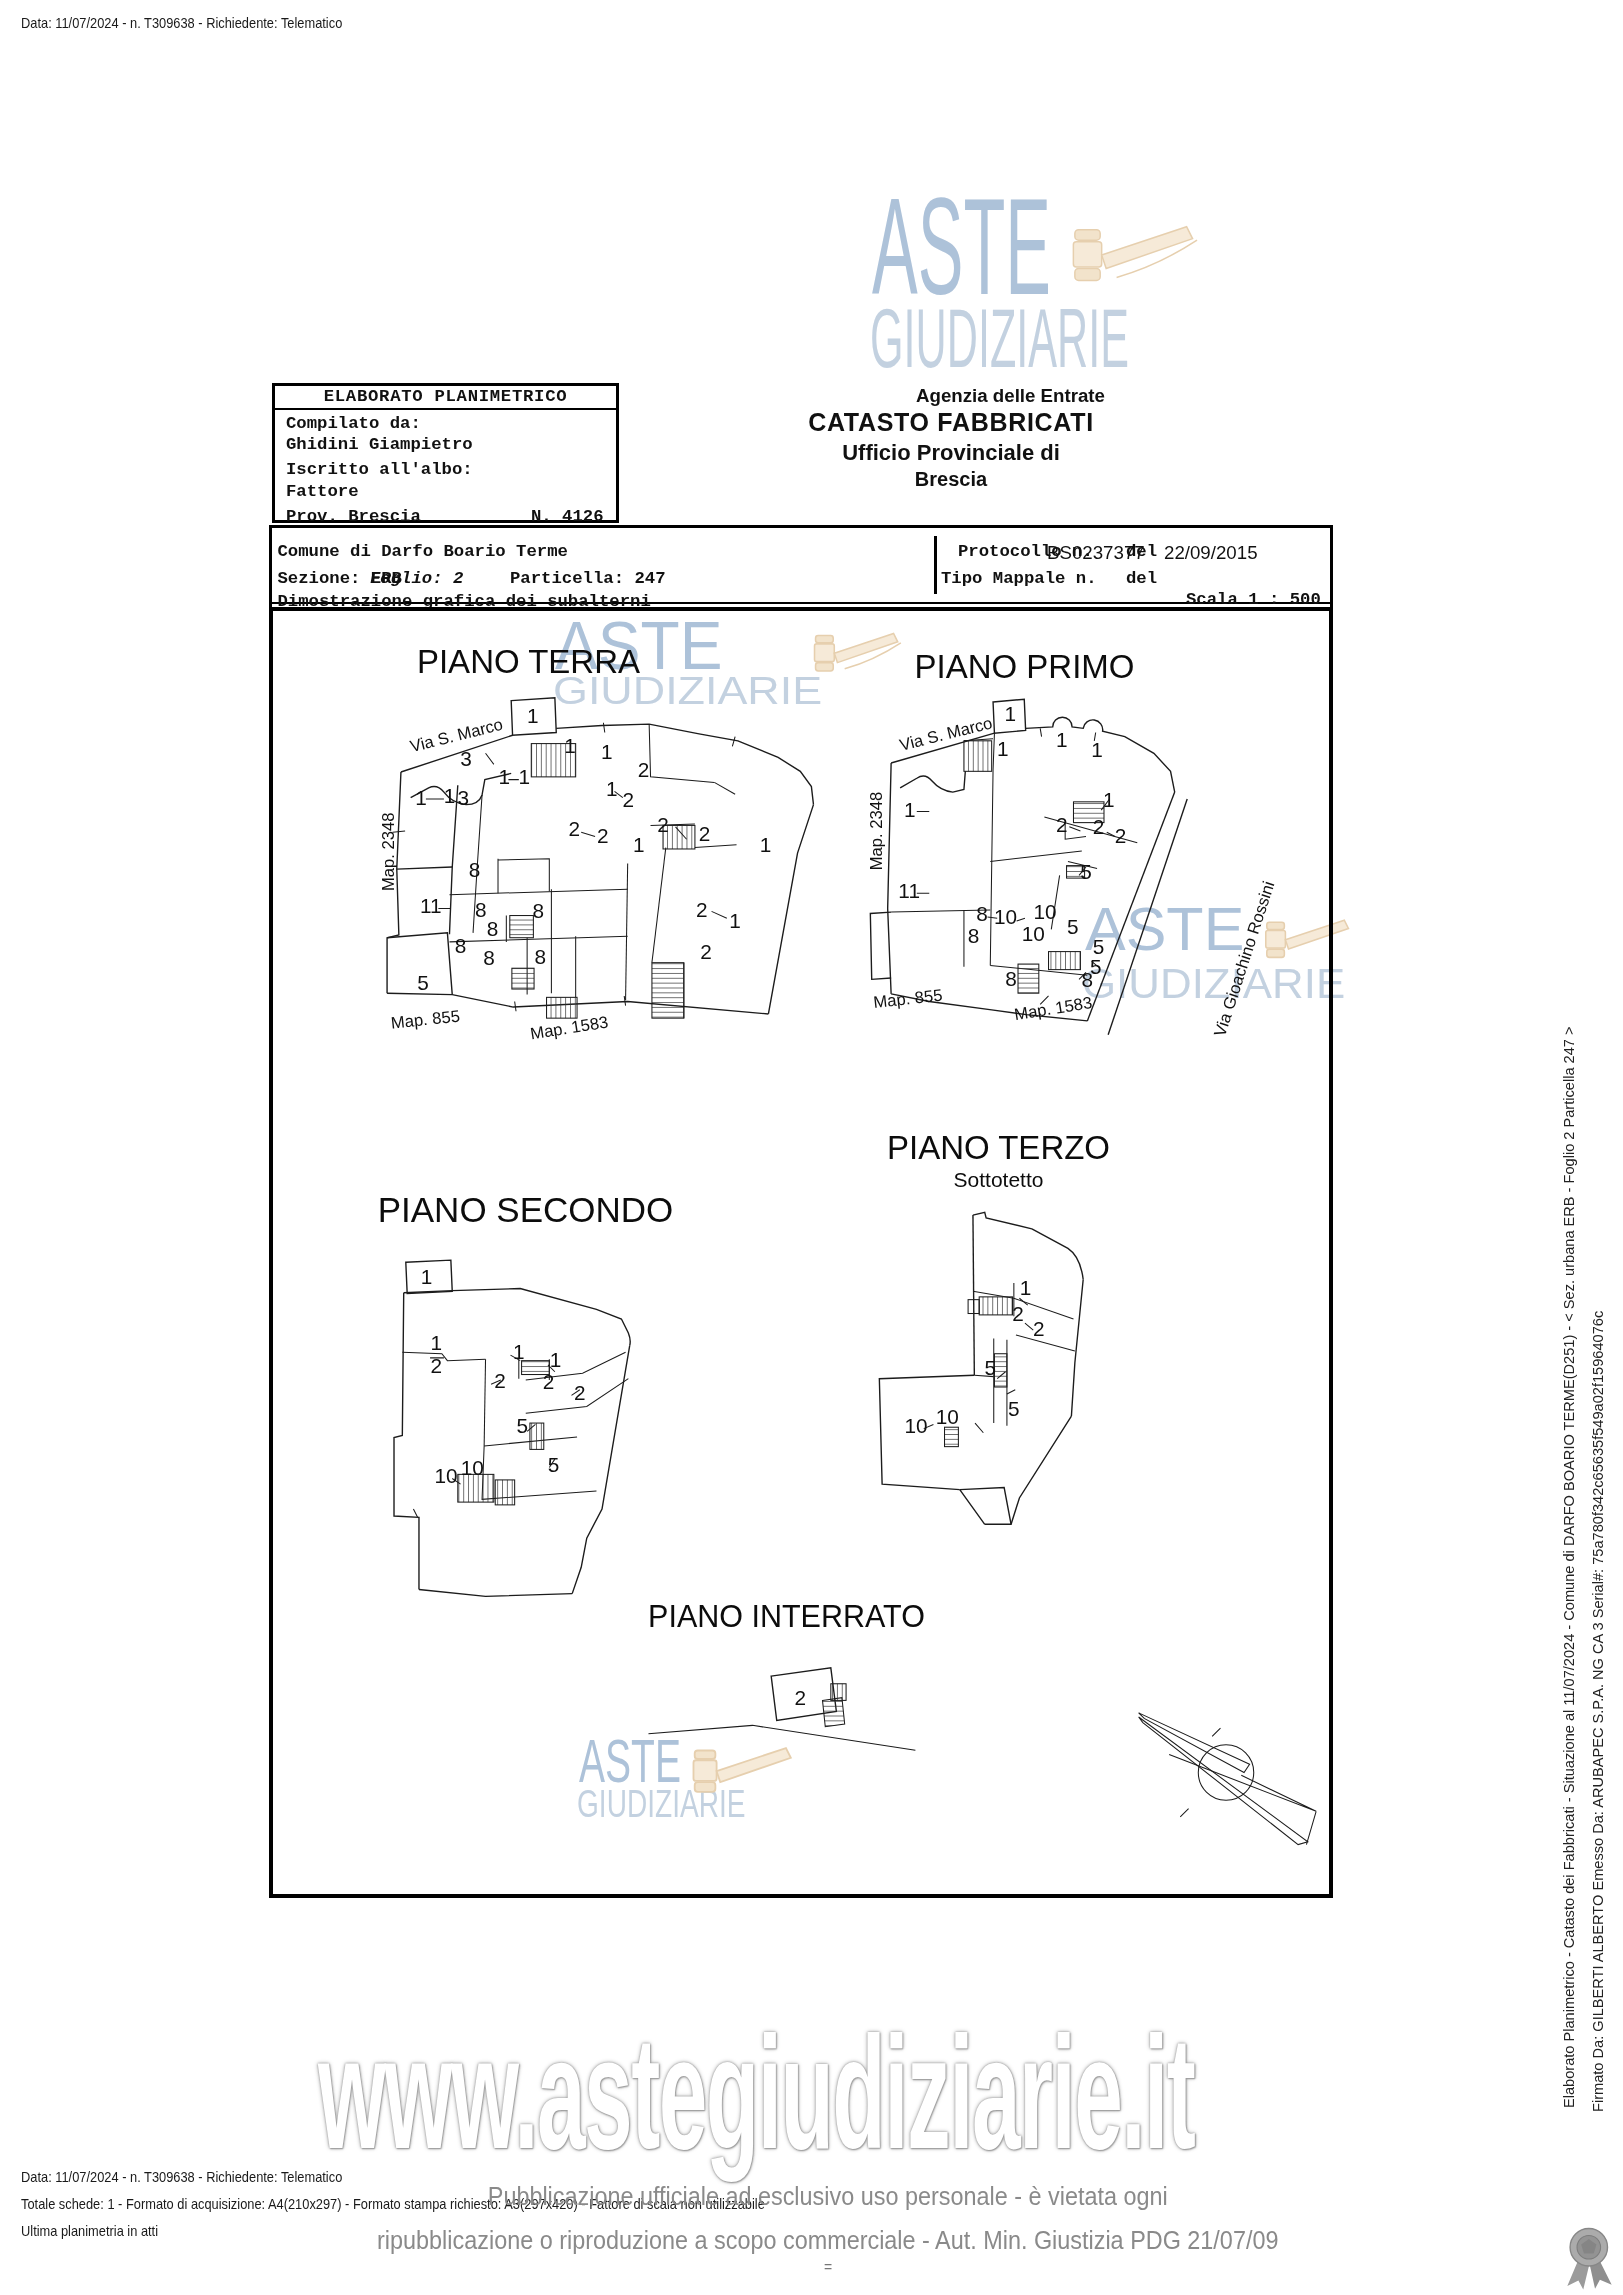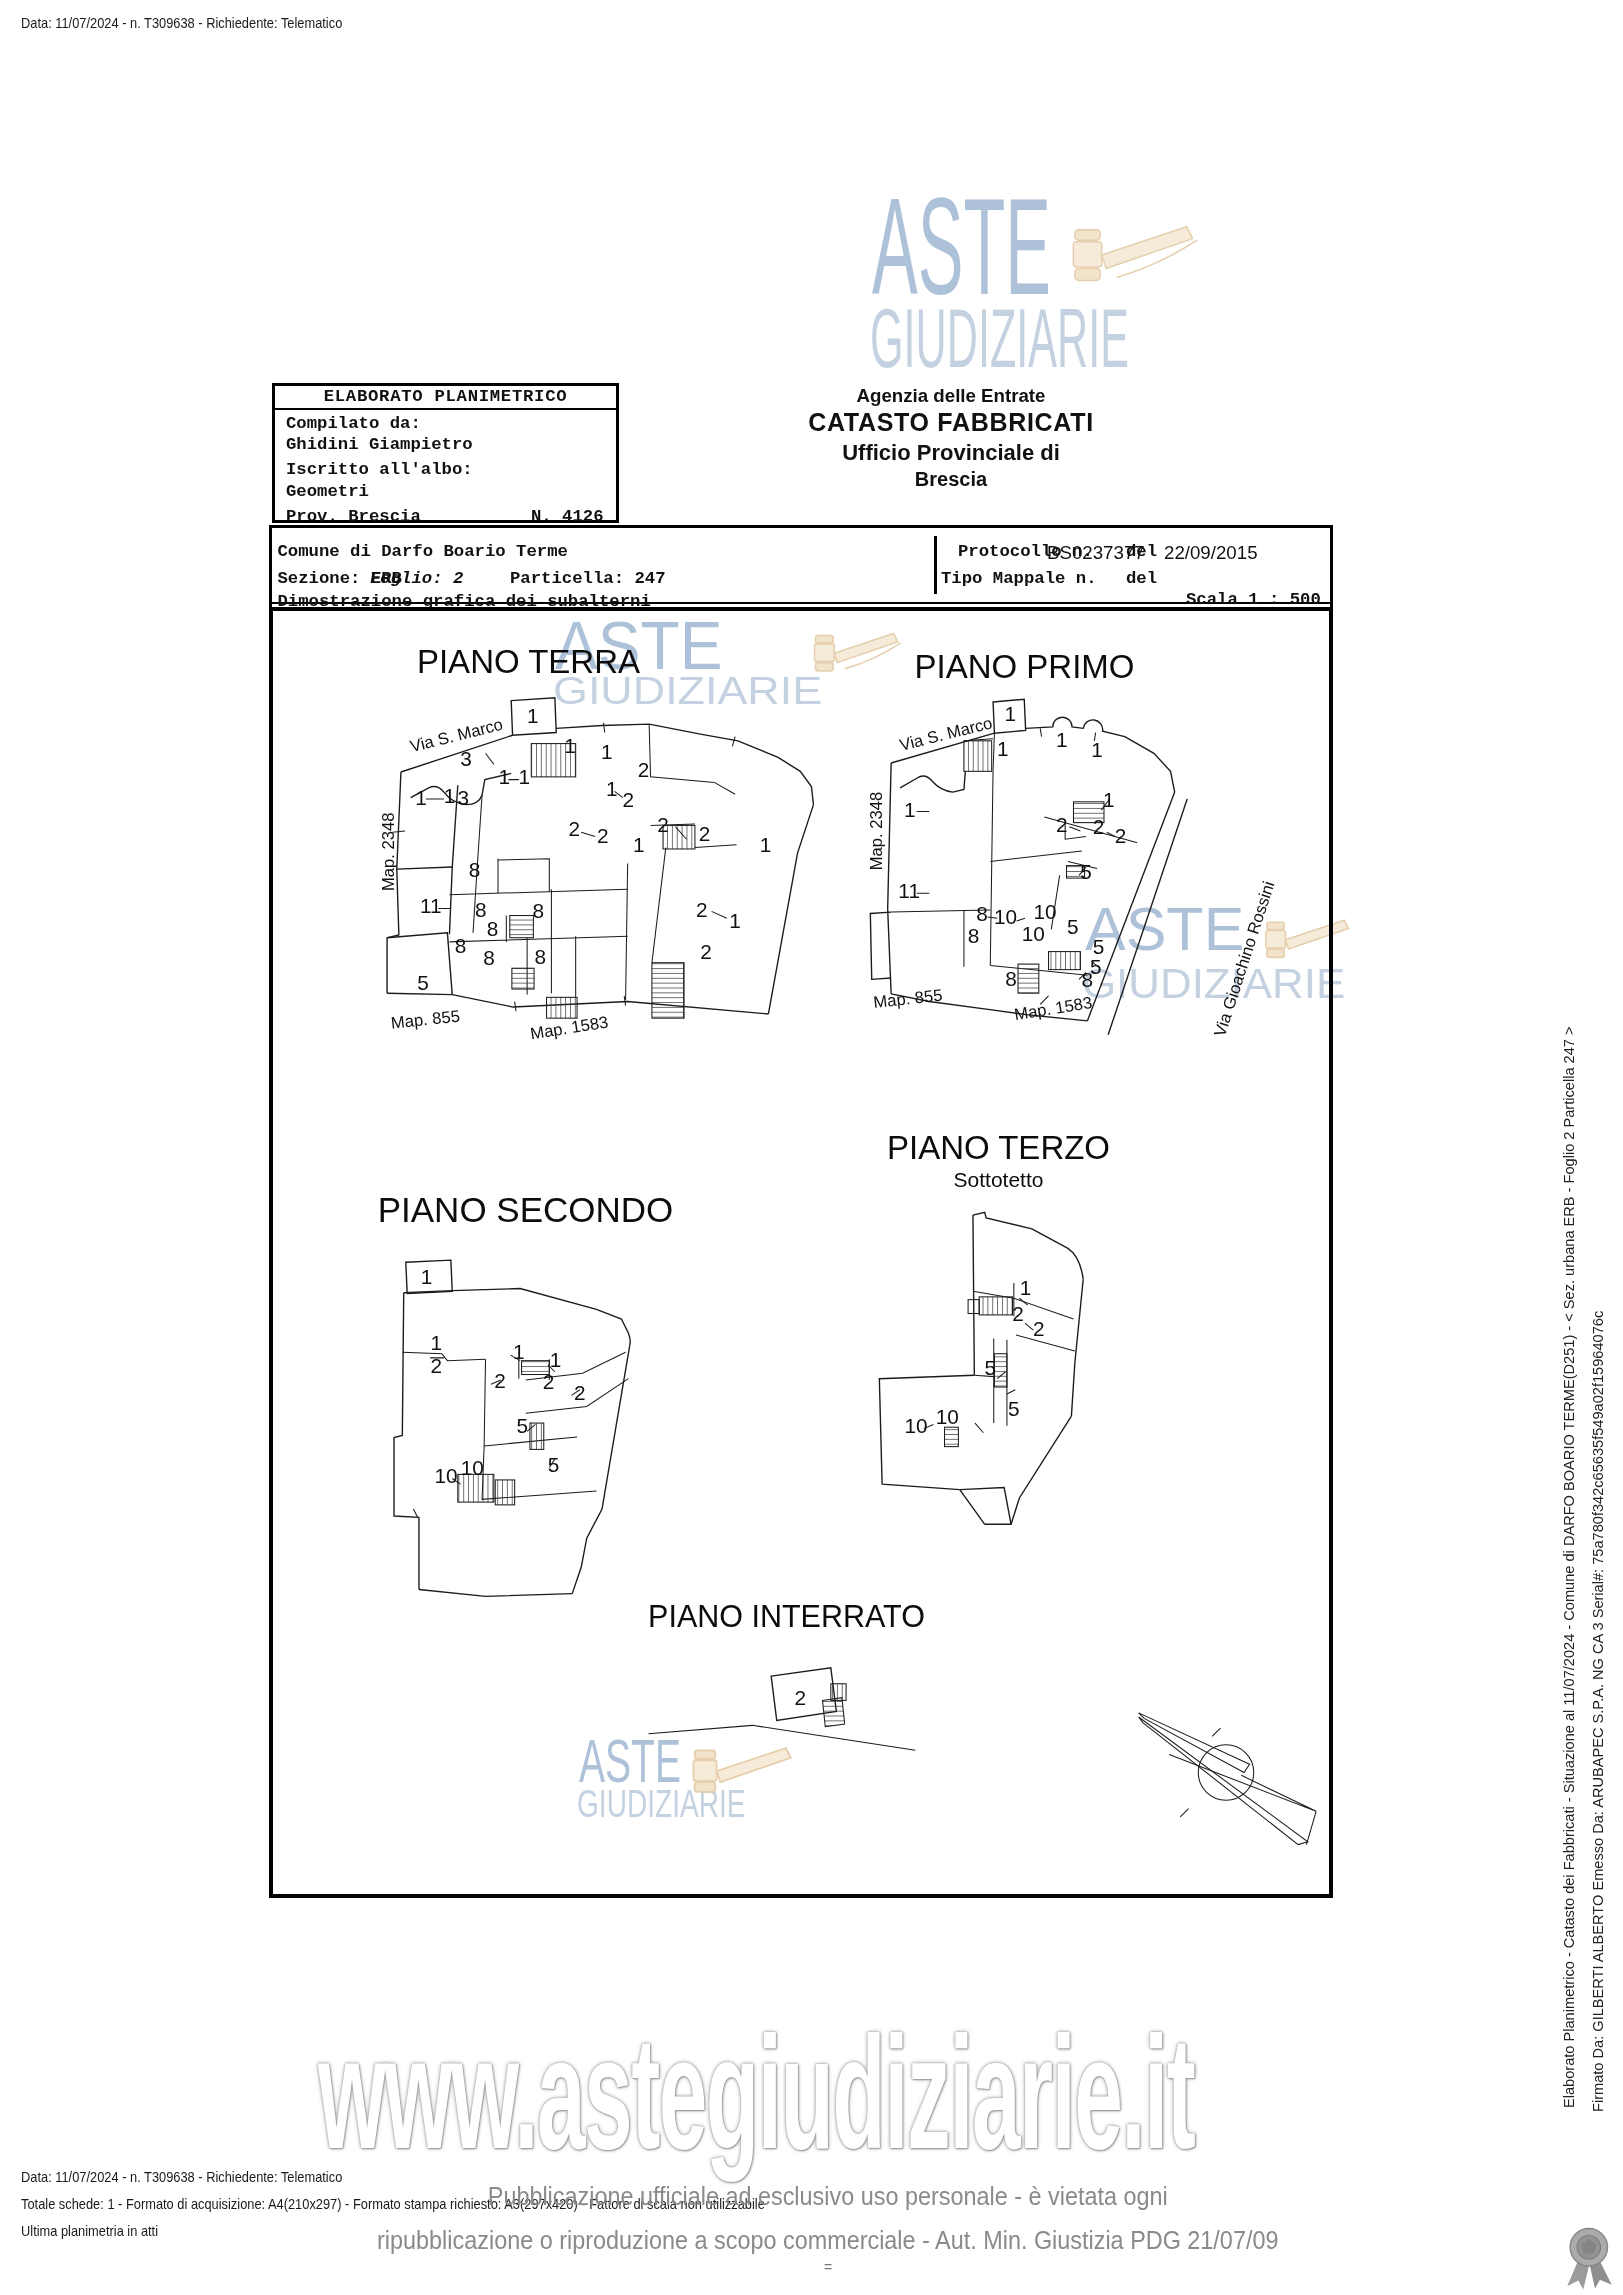--- a/index.html
+++ b/index.html
@@ -9,21 +9,21 @@
   .cond{display:inline-block;transform-origin:0 0;}
   
   .tinytext{font-size:14.6px;color:#1a1a1a;white-space:nowrap;}
   
   #elab-box{left:272px;top:383px;width:347px;height:140px;border:3.5px solid #000;box-sizing:border-box;
             font-family:"Liberation Mono","DejaVu Sans Mono",monospace;font-weight:bold;font-size:17.3px;}
   #elab-title{border-bottom:2.8px solid #000;text-align:center;padding:1.4px 0 2.1px 0;letter-spacing:0.7px;}
   .elab-row{padding:0.7px 11px;line-height:20px;}
   
   #agenzia{left:797px;top:385px;width:308px;text-align:center;font-weight:bold;}
-  #agenzia .a1{font-size:18.7px;}
+  #agenzia .a1{font-size:18.7px;text-align:right;}
   #agenzia .a2{font-size:25px;letter-spacing:0.7px;margin-top:1.4px;}
   #agenzia .a3{font-size:22px;margin-top:2.8px;}
   #agenzia .a4{font-size:20px;margin-top:1.4px;}
   
   #info-table{left:269px;top:525px;width:1064px;height:82px;border:3.5px solid #000;border-bottom:none;
               box-sizing:border-box;font-family:"Liberation Mono","DejaVu Sans Mono",monospace;
               font-weight:bold;font-size:17.3px;}
   #it-rowA{position:absolute;left:0;top:8px;width:100%;height:68px;border-bottom:2.8px solid #000;box-sizing:border-box;}
   #it-divider{position:absolute;left:662px;top:0;width:2.8px;height:58px;background:#000;}
   .val{font-family:"Liberation Sans",sans-serif;font-weight:normal;font-size:18.7px;}
@@ -62,21 +62,21 @@
         <path d="M84,78 Q140,62 192,28" fill="none"></path>
       </g>
     </svg>
   </div>
 
   <div class="abs" id="elab-box">
     <div id="elab-title">ELABORATO PLANIMETRICO</div>
     <div class="elab-row" style="margin-top:2.8px;">Compilato da:</div>
     <div class="elab-row">Ghidini Giampietro</div>
     <div class="elab-row" style="margin-top:3.5px;">Iscritto all'albo:</div>
-    <div class="elab-row">Geometri</div>
+    <div class="elab-row">Fattore</div>
     <div class="elab-row" style="margin-top:4.2px;position:relative;">
       <span>Prov. Brescia</span>
       <span style="position:absolute;right:12.5px;">N. 4126</span>
     </div>
   </div>
 
   <div class="abs" id="agenzia">
     <div class="a1">Agenzia delle Entrate</div>
     <div class="a2">CATASTO FABBRICATI</div>
     <div class="a3">Ufficio Provinciale di</div>

